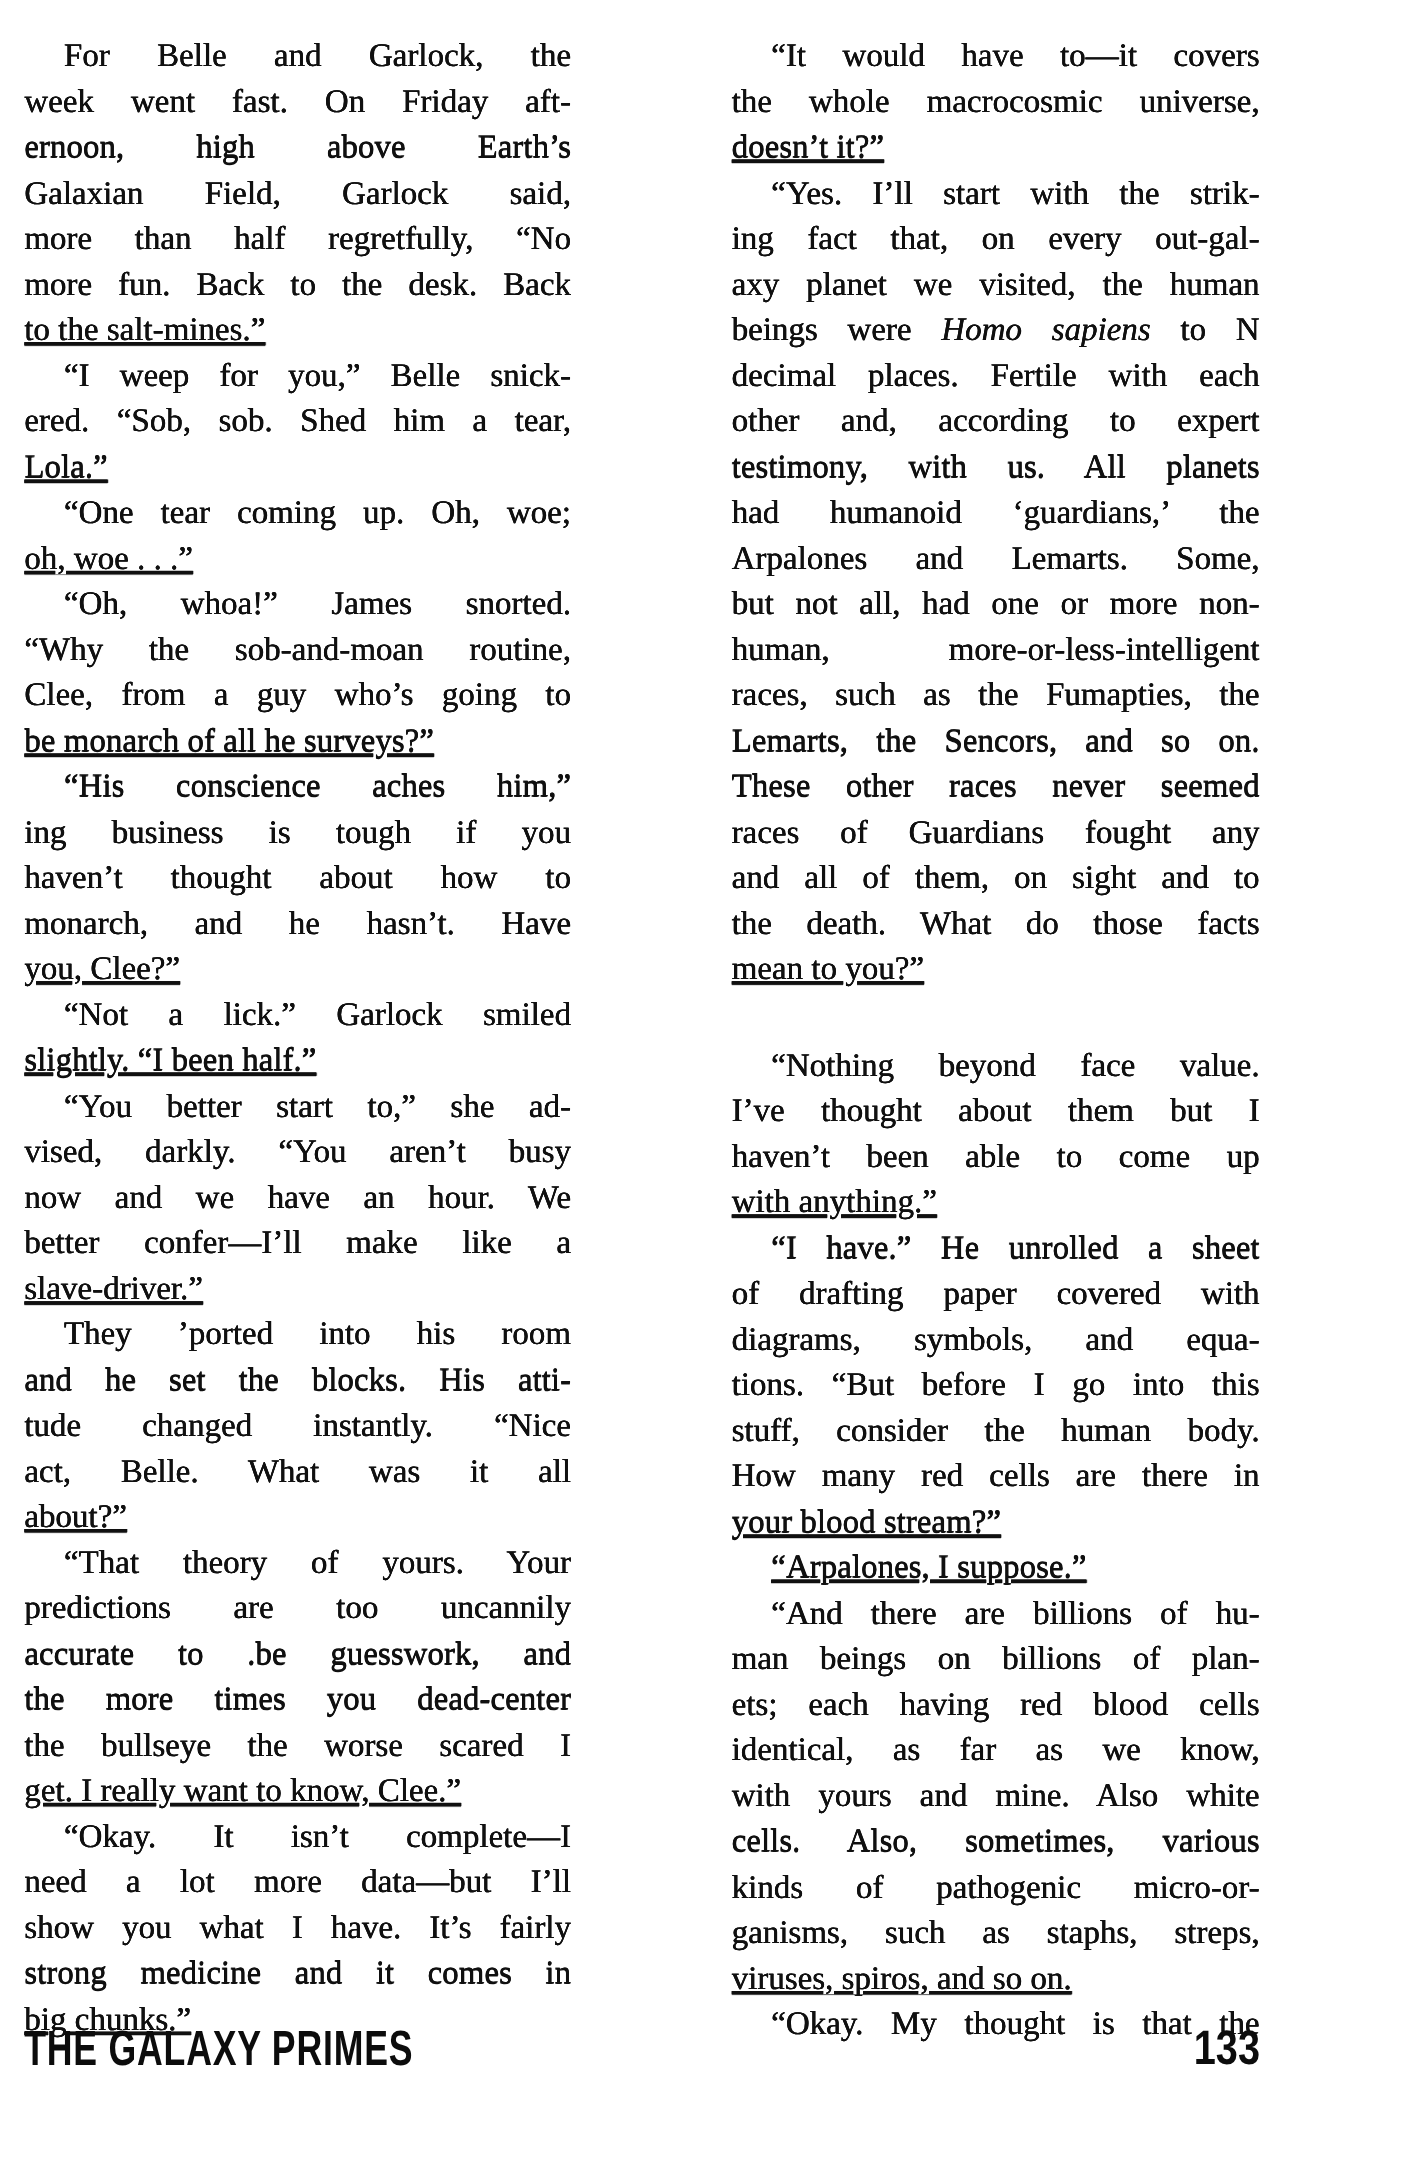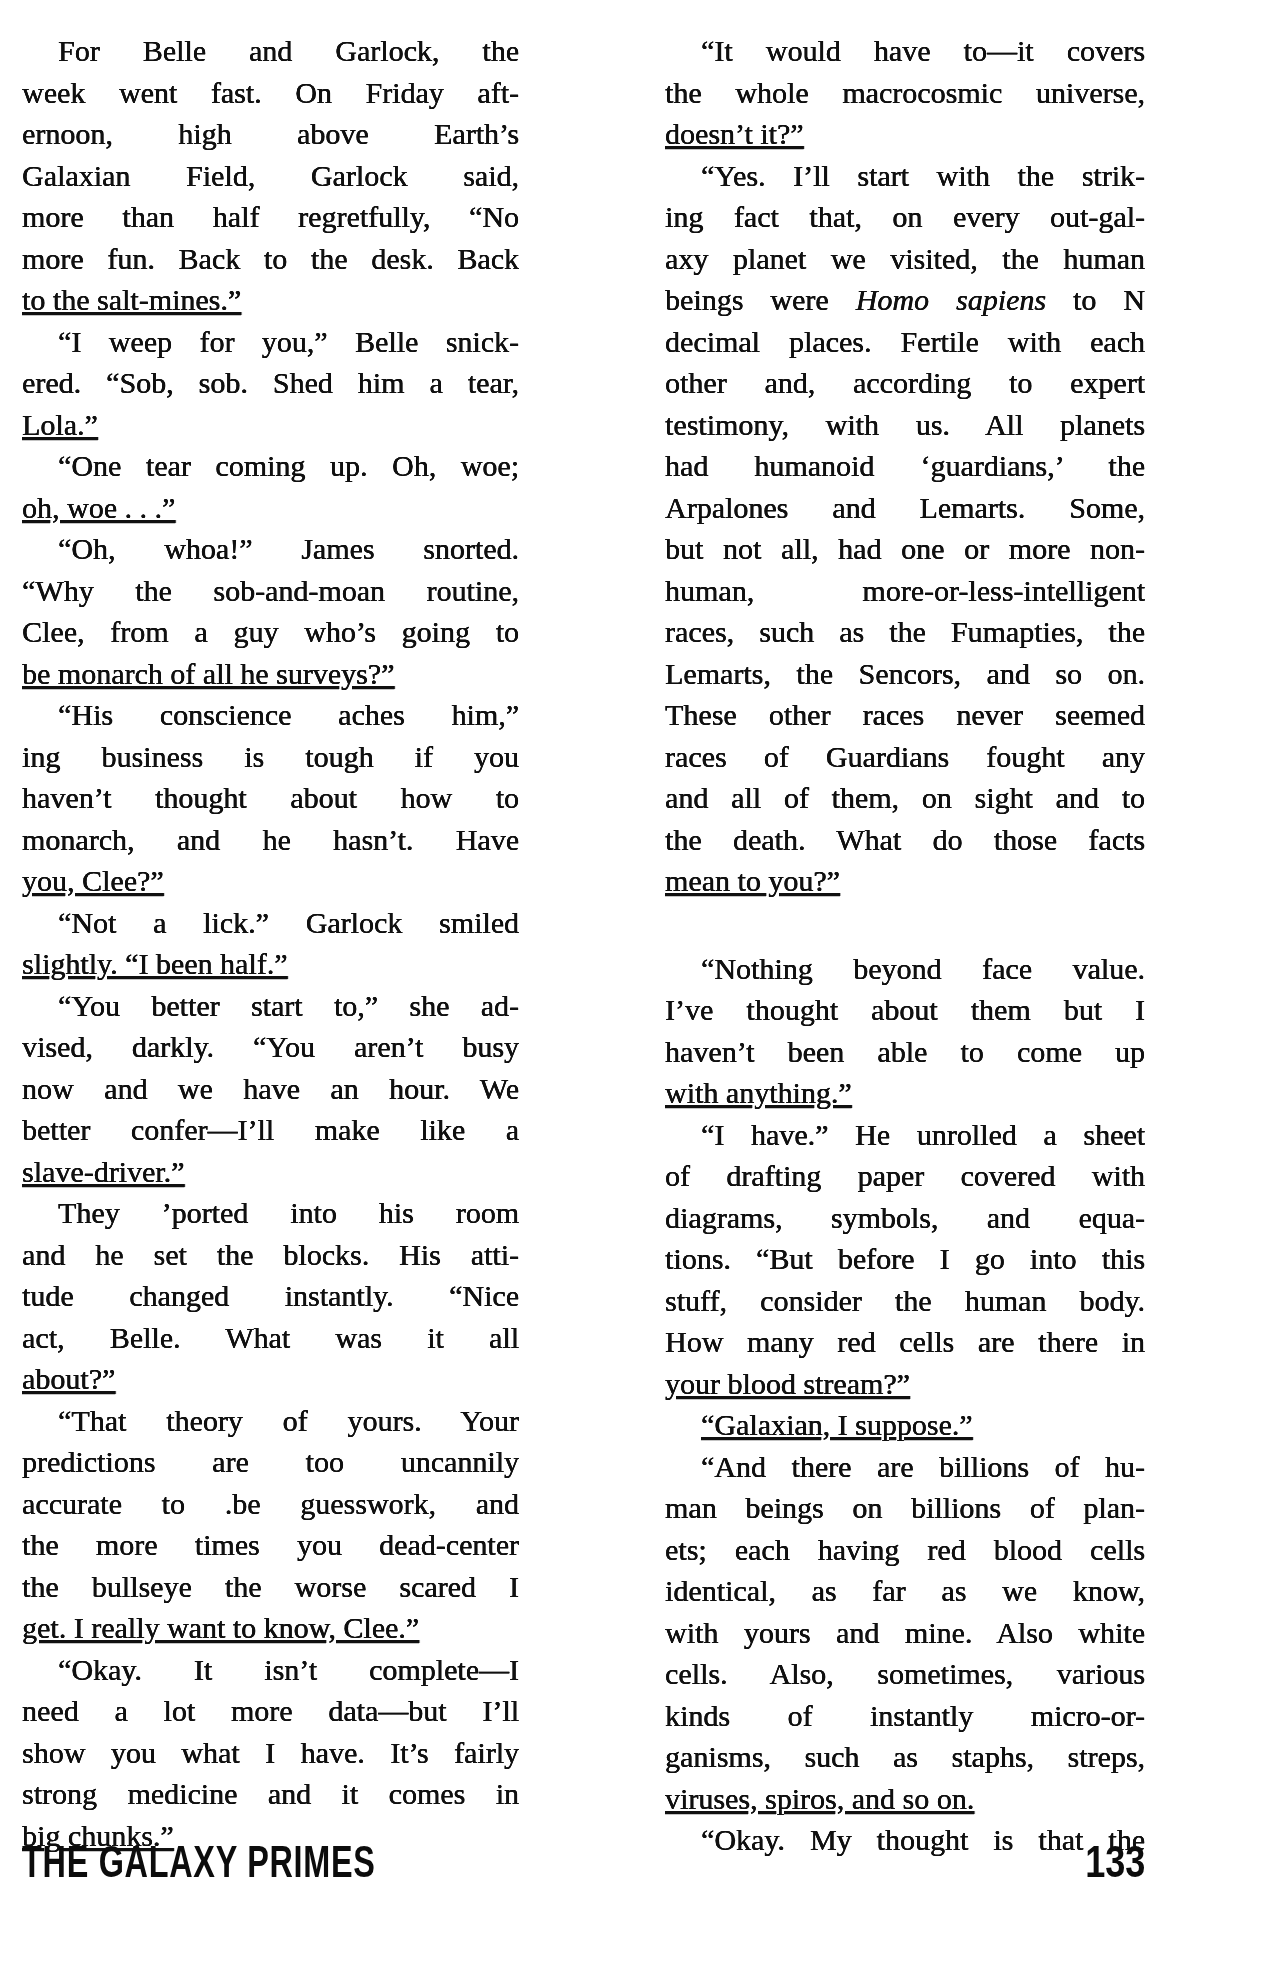--- a/index.html
+++ b/index.html
@@ -179,30 +179,30 @@
       <div class="para">
         <div class="line indent"><span>“I have.” He unrolled a sheet</span></div>
         <div class="line"><span>of drafting paper covered with</span></div>
         <div class="line"><span>diagrams, symbols, and equa-</span></div>
         <div class="line"><span>tions. “But before I go into this</span></div>
         <div class="line"><span>stuff, consider the human body.</span></div>
         <div class="line"><span>How many red cells are there in</span></div>
         <div class="line rag"><span>your blood stream?”</span></div>
       </div>
       <div class="para">
-        <div class="line indent rag"><span>“Galaxian, I suppose.”</span></div>
+        <div class="line indent rag"><span>“Arpalones, I suppose.”</span></div>
       </div>
       <div class="para">
         <div class="line indent"><span>“And there are billions of hu-</span></div>
         <div class="line"><span>man beings on billions of plan-</span></div>
         <div class="line"><span>ets; each having red blood cells</span></div>
         <div class="line"><span>identical, as far as we know,</span></div>
         <div class="line"><span>with yours and mine. Also white</span></div>
         <div class="line"><span>cells. Also, sometimes, various</span></div>
-        <div class="line"><span>kinds of instantly micro-or-</span></div>
+        <div class="line"><span>kinds of pathogenic micro-or-</span></div>
         <div class="line"><span>ganisms, such as staphs, streps,</span></div>
         <div class="line rag"><span>viruses, spiros, and so on.</span></div>
       </div>
       <div class="para">
         <div class="line indent"><span>“Okay. My thought is that the</span></div>
       </div>
     </div>
   <div class="footer">
     <div class="footer-title">THE GALAXY PRIMES</div>
     <div class="footer-page">133</div>

